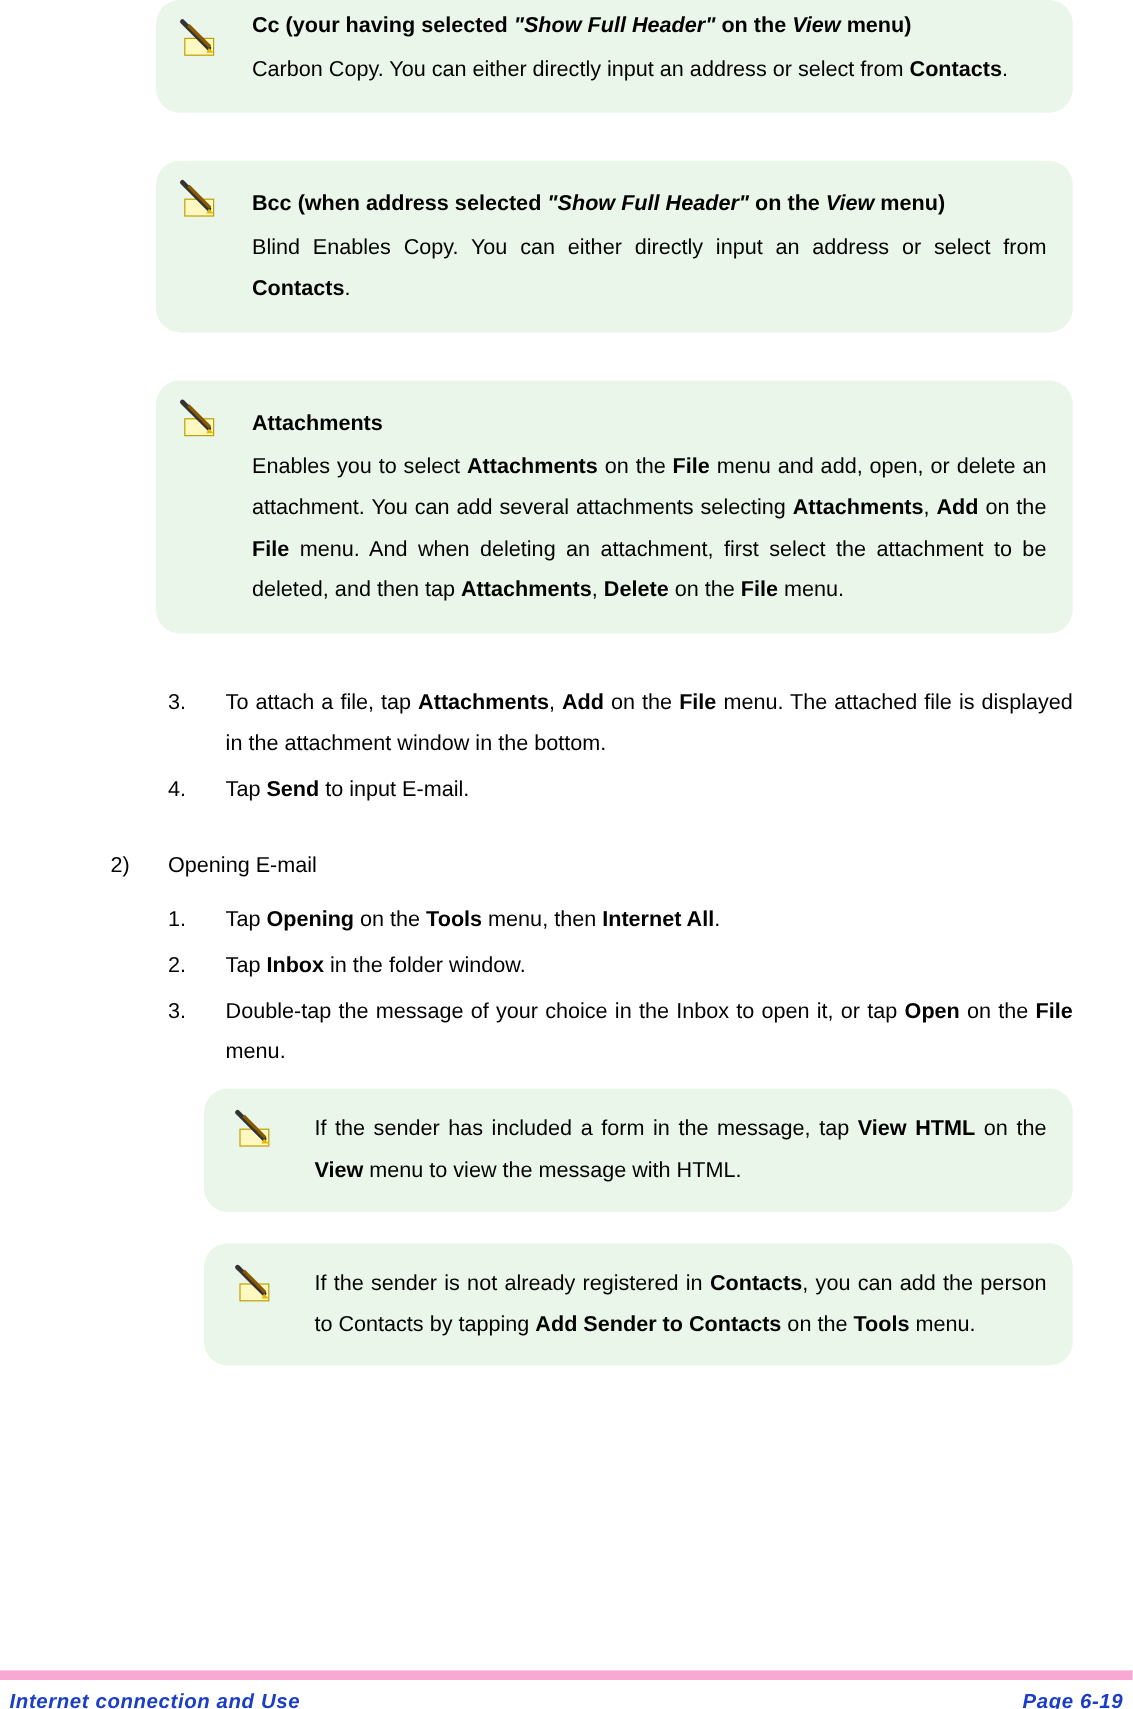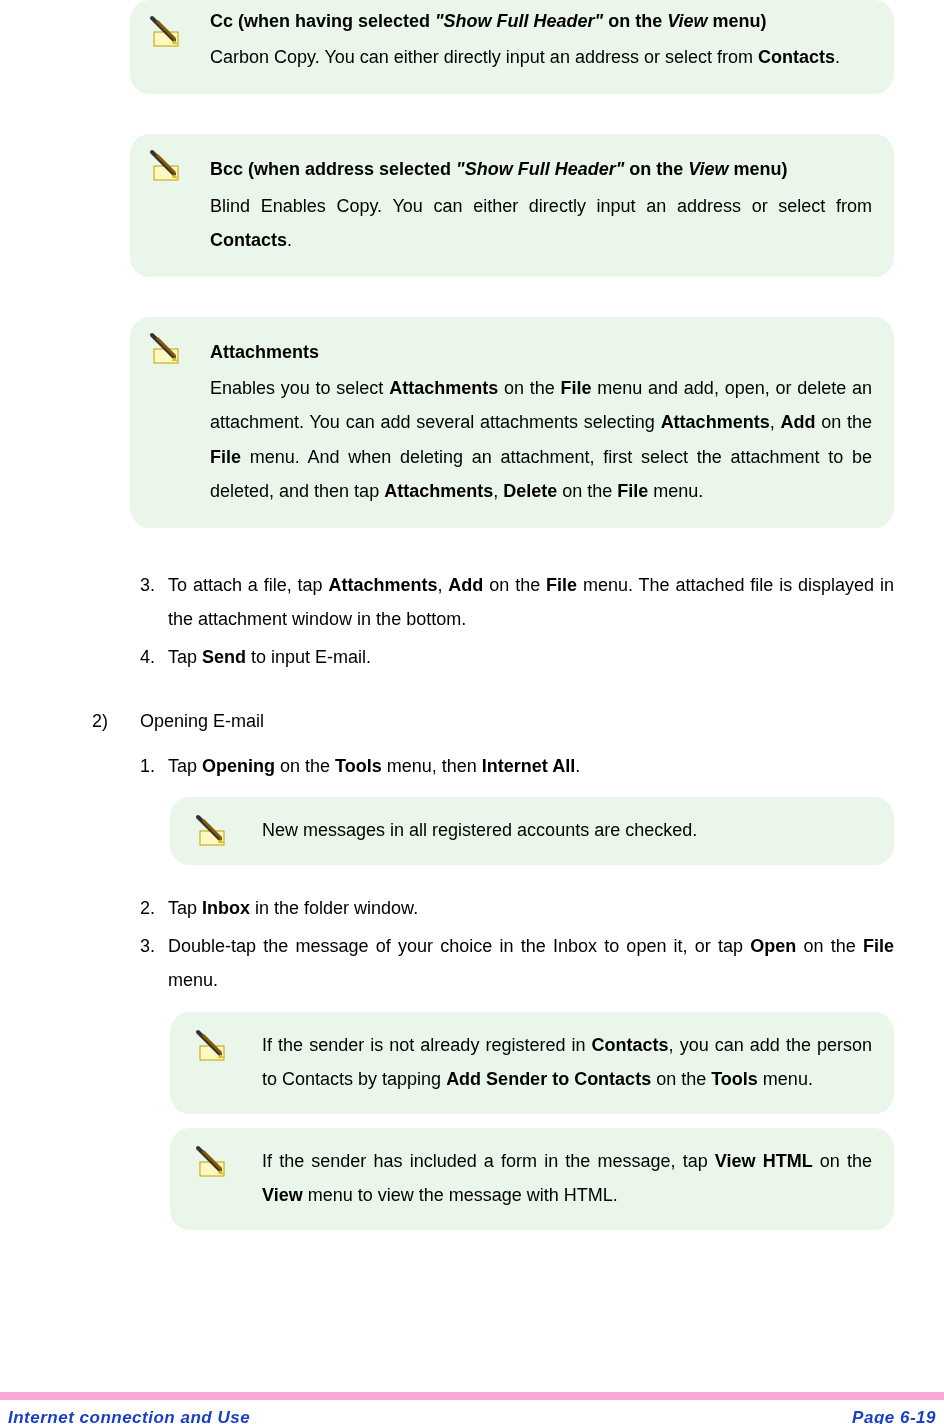--- a/index.html
+++ b/index.html
@@ -44,20 +44,21 @@
   .ol-num .item {
     display: flex;
     margin-bottom: 4px;
   }
   .ol-num .marker {
     min-width: 28px;
   }
   .ol-num .text {
     flex: 1;
     text-align: justify;
+    margin-left: 20px;
   }
   .section2 {
     margin: 0 0 10px 42px;
     display: flex;
   }
   .section2 .marker {
     min-width: 48px;
   }
   .sub-note {
     background: #eaf6e9;
@@ -112,21 +113,21 @@
 
   <div class="note-box" style="margin-top:0; padding-top:4px;">
     <svg class="note-icon" viewBox="0 0 40 36">
       <rect x="6" y="18" width="24" height="14" fill="#fff8c0" stroke="#c0a000"></rect>
       <path d="M4 4 L26 26" stroke="#333" stroke-width="4" stroke-linecap="round"></path>
       <path d="M26 26 L30 30 L24 30 Z" fill="#e6b800"></path>
       <path d="M8 8 L10 6 L28 24 L26 26 Z" fill="#8a5a00"></path>
     </svg>
     <div class="note-body">
       <div class="note-title">
-        <span>Cc (when having selected </span><i class="biq">"Show Full Header"</i><span> on the </span><i class="biq">View</i><span> menu)</span>
+        <span>Cc (your having selected </span><i class="biq">"Show Full Header"</i><span> on the </span><i class="biq">View</i><span> menu)</span>
       </div>
       <div>
         <span>Carbon Copy. You can either directly input an address or select from </span><b>Contacts</b><span>.</span>
       </div>
     </div>
   </div>
 
   <div class="note-box">
     <svg class="note-icon" viewBox="0 0 40 36">
       <rect x="6" y="18" width="24" height="14" fill="#fff8c0" stroke="#c0a000"></rect>
@@ -181,66 +182,57 @@
 
   <div class="ol-num" style="margin-bottom:0;">
     <div class="item">
       <div class="marker">1.</div>
       <div class="text">
         <span>Tap </span><b>Opening</b><span> on the </span><b>Tools</b><span> menu, then </span><b>Internet All</b><span>.</span>
       </div>
     </div>
   </div>
 
+
+  <div class="ol-num" style="margin-bottom:0;">
+    <div class="item">
+      <div class="marker">2.</div>
+      <div class="text">
+        <span>Tap </span><b>Inbox</b><span> in the folder window.</span>
+      </div>
+    </div>
+    <div class="item">
+      <div class="marker">3.</div>
+      <div class="text">
+        <span>Double-tap the message of your choice in the Inbox to open it, or tap </span><b>Open</b><span> on the </span><b>File</b><span> menu.</span>
+      </div>
+    </div>
+  </div>
+
   <div class="sub-note">
     <svg class="note-icon" viewBox="0 0 40 36">
       <rect x="6" y="18" width="24" height="14" fill="#fff8c0" stroke="#c0a000"></rect>
       <path d="M4 4 L26 26" stroke="#333" stroke-width="4" stroke-linecap="round"></path>
       <path d="M26 26 L30 30 L24 30 Z" fill="#e6b800"></path>
       <path d="M8 8 L10 6 L28 24 L26 26 Z" fill="#8a5a00"></path>
     </svg>
-    <div class="note-body">New messages in all registered accounts are checked.</div>
-  </div>
-
-  <div class="ol-num" style="margin-bottom:0;">
-    <div class="item">
-      <div class="marker">2.</div>
-      <div class="text">
-        <span>Tap </span><b>Inbox</b><span> in the folder window.</span>
-      </div>
-    </div>
-    <div class="item">
-      <div class="marker">3.</div>
-      <div class="text">
-        <span>Double-tap the message of your choice in the Inbox to open it, or tap </span><b>Open</b><span> on the </span><b>File</b><span> menu.</span>
-      </div>
+    <div class="note-body">
+      <span>If the sender has included a form in the message, tap </span><b>View HTML</b><span> on the </span><b>View</b><span> menu to view the message with HTML.</span>
     </div>
   </div>
 
   <div class="sub-note" style="margin-bottom:10px;">
     <svg class="note-icon" viewBox="0 0 40 36">
       <rect x="6" y="18" width="24" height="14" fill="#fff8c0" stroke="#c0a000"></rect>
       <path d="M4 4 L26 26" stroke="#333" stroke-width="4" stroke-linecap="round"></path>
       <path d="M26 26 L30 30 L24 30 Z" fill="#e6b800"></path>
       <path d="M8 8 L10 6 L28 24 L26 26 Z" fill="#8a5a00"></path>
     </svg>
     <div class="note-body">
       <span>If the sender is not already registered in </span><b>Contacts</b><span>, you can add the person to Contacts by tapping </span><b>Add Sender to Contacts</b><span> on the </span><b>Tools</b><span> menu.</span>
-    </div>
-  </div>
-
-  <div class="sub-note">
-    <svg class="note-icon" viewBox="0 0 40 36">
-      <rect x="6" y="18" width="24" height="14" fill="#fff8c0" stroke="#c0a000"></rect>
-      <path d="M4 4 L26 26" stroke="#333" stroke-width="4" stroke-linecap="round"></path>
-      <path d="M26 26 L30 30 L24 30 Z" fill="#e6b800"></path>
-      <path d="M8 8 L10 6 L28 24 L26 26 Z" fill="#8a5a00"></path>
-    </svg>
-    <div class="note-body">
-      <span>If the sender has included a form in the message, tap </span><b>View HTML</b><span> on the </span><b>View</b><span> menu to view the message with HTML.</span>
     </div>
   </div>
 
 </div>
 
 <div class="footer">
   <div class="footer-left">Internet connection and Use</div>
   <div class="footer-right">Page 6-19</div>
 </div>
 

